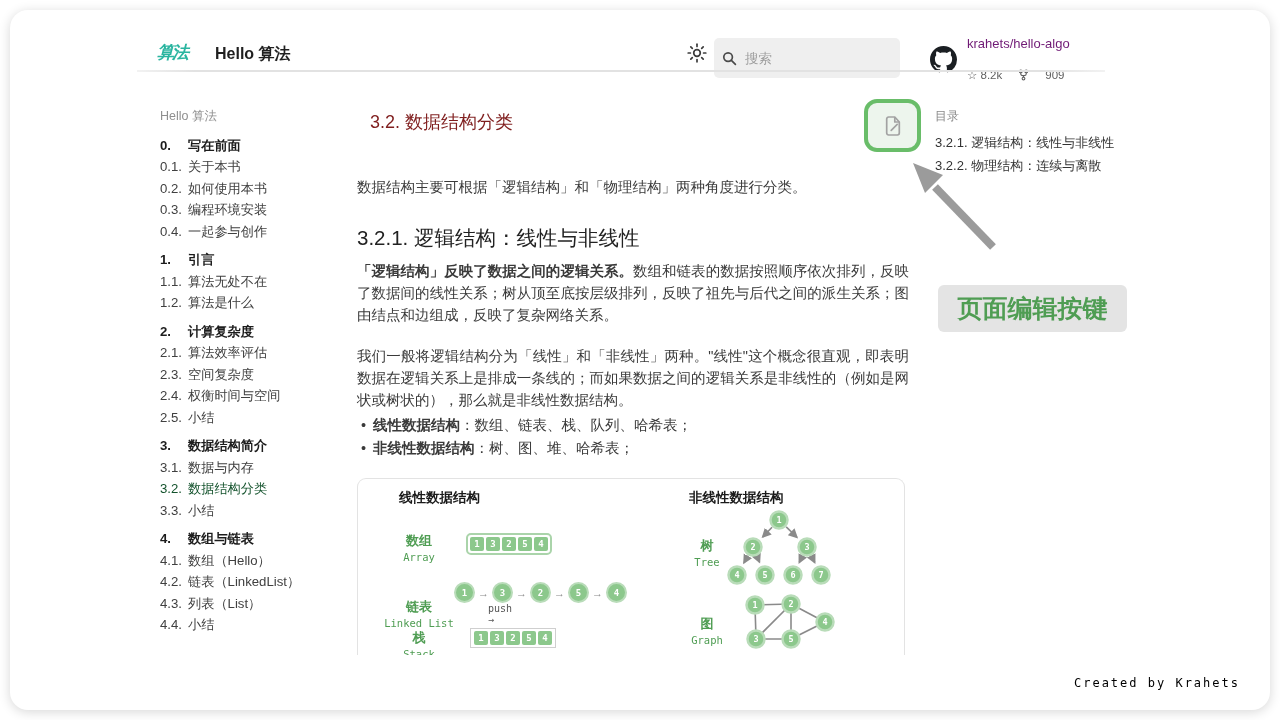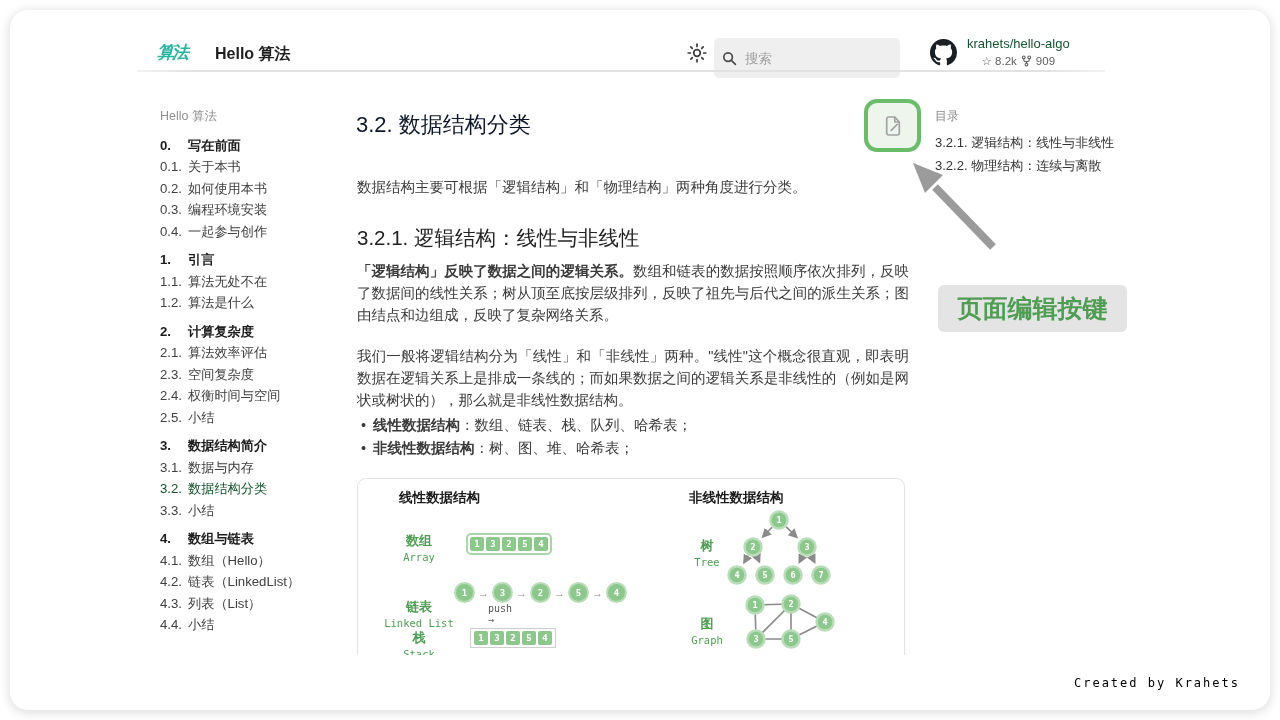--- a/index.html
+++ b/index.html
@@ -16,35 +16,35 @@
           font-family:"DejaVu Sans Mono",monospace; line-height:28px; cursor:pointer; }
   .site-title { left:215px; top:44px; font-size:16px; font-weight:bold; color:#1f1f1f; cursor:pointer; }
   .theme-toggle { left:686px; top:42px; width:22px; height:22px; cursor:pointer; }
   .searchbox { left:714px; top:38px; width:186px; height:40px; background:#efefef;
                border-radius:5px; display:flex; align-items:center; padding:0 8px; }
   .searchbox input { border:none; outline:none; background:transparent; font-size:13.5px;
                      color:#333; width:140px; margin-left:8px;
                      font-family:"Liberation Sans","DejaVu Sans",sans-serif; }
   .searchbox input::placeholder { color:#9e9e9e; }
   .repo { left:930px; top:36px; display:flex; align-items:center; gap:10px; cursor:pointer; }
-  .repo-name { font-size:13px; color:#14532d; }
-  .repo-stats { font-size:11.5px; color:#5f5f5f; margin-top:3px; display:flex; align-items:center; gap:4px;justify-content:center; }
+  .repo-name { font-size:13px; color:#701a75; }
+  .repo-stats { font-size:11.5px; color:#5f5f5f; margin-top:17px; display:flex; align-items:center; gap:16px; }
   .hdr-divider { left:137px; top:70px; width:968px; height:2px;
                  background:linear-gradient(90deg,#f2f2f2,#e2e2e2 6%,#e2e2e2 94%,#f2f2f2); }
 
   
   .sidebar { left:160px; top:106px; width:185px; font-size:13.2px; }
   .sb-row { display:flex; line-height:21.5px; color:#404040; cursor:pointer; }
   .sb-row .num { min-width:28px; }
   .sb-root { color:#8f8f8f; font-size:12.5px; cursor:default; }
   .sb-section { font-weight:bold; color:#1c1c1c; margin-top:7px; }
   .sb-active { color:#14532d; }
 
   
-  .h1 { left:356px; top:110px; font-size:22px; font-weight:500; color:#0f172a; }
+  .h1 { left:370px; top:110px; font-size:18px; font-weight:500; color:#7f1d1d; }
   .p  { left:357px; width:552px; font-size:14.5px; line-height:22px; color:#3a3a3a; text-align:justify; }
   .h2 { left:357px; top:224px; font-size:20.5px; font-weight:500; color:#222; }
   .bullets { left:357px; top:414px; width:552px; }
   .bullet-row { display:flex; font-size:14.5px; line-height:23px; color:#3a3a3a; }
   .bullet-dot { width:16px; padding-left:4px; color:#3a3a3a; }
 
   
   .figure { left:357px; top:478px; width:548px; height:177px; overflow:hidden;
             border:1px solid #e3e3e3; border-bottom:none; border-radius:9px 9px 0 0; background:#fff; }
   .fig-h { position:absolute; font-size:13.5px; font-weight:bold; color:#1a1a1a; }

